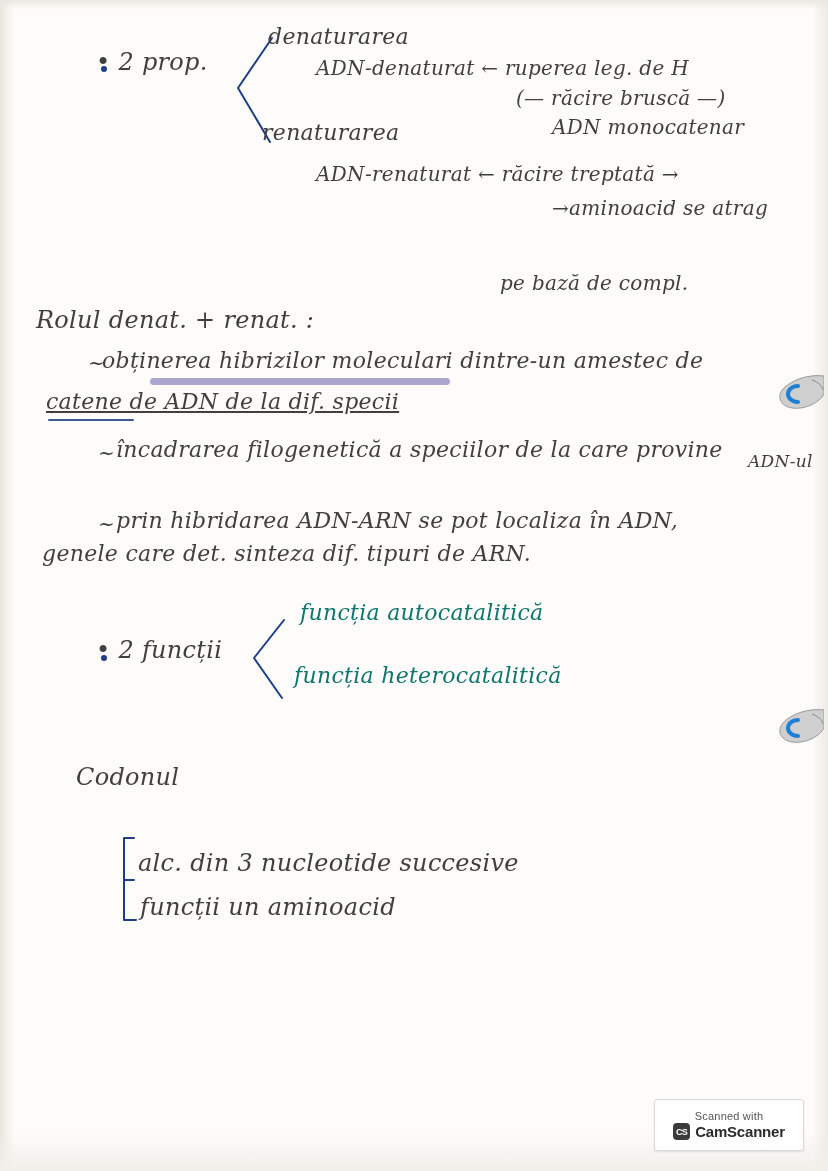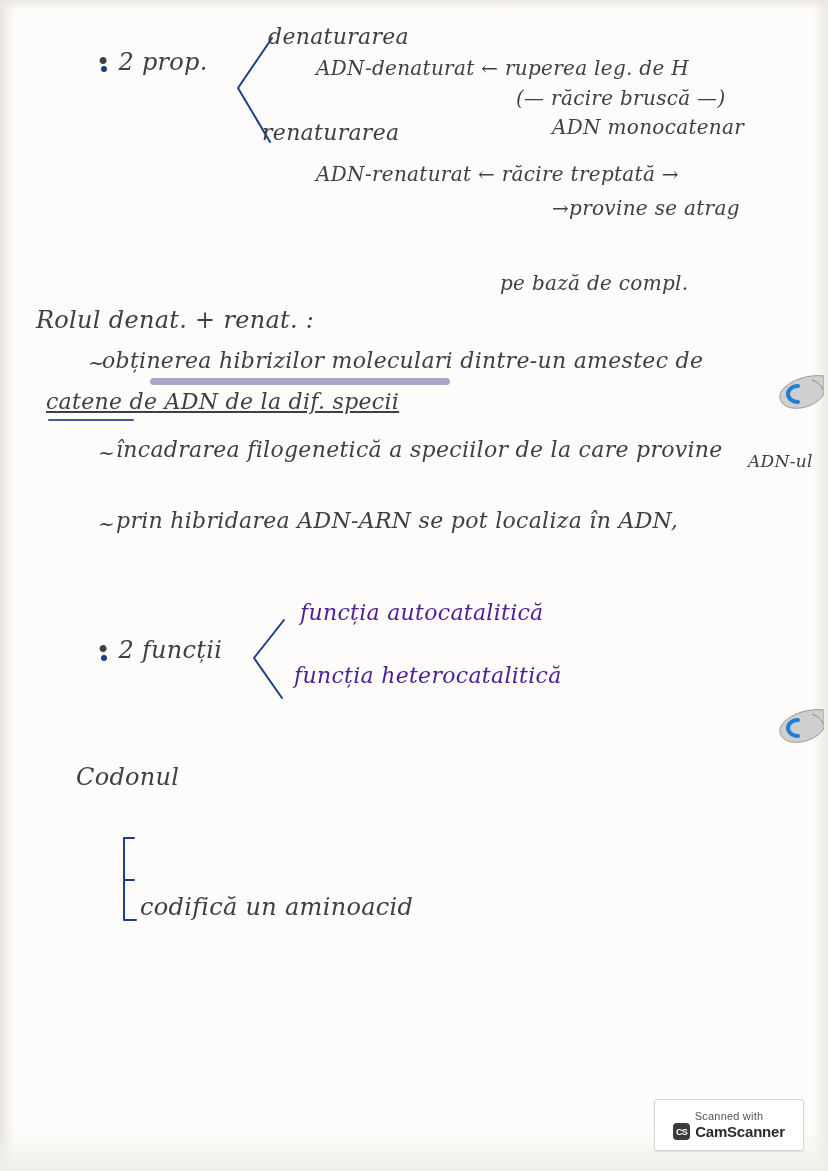--- a/index.html
+++ b/index.html
@@ -47,21 +47,21 @@
 
   .hw {
     position: absolute;
     font-family: "DejaVu Serif", serif;
     font-style: italic;
     color: #404040;
     white-space: pre;
     line-height: 1.15;
     letter-spacing: 0.3px;
   }
-  .hw.red { color: #4c1d95; }
+  .hw.red { color: #0f766e; }
   .hw.sm { font-size: 17px; }
   .hw.md { font-size: 20px; }
   .hw.lg { font-size: 22px; }
   .hw.xl { font-size: 24px; }
 
   .bullet-dot {
     position: absolute;
     width: 6px; height: 6px;
     border-radius: 50%;
     background: #1f3d87;
@@ -166,56 +166,58 @@
     <path d="M44 2 L10 52 L42 106"></path>
   </svg>
 
   <div class="hw lg" style="left:268px; top:24px;">denaturarea</div>
   <div class="hw md" style="left:316px; top:57px;">ADN-denaturat ← ruperea leg. de H</div>
   <div class="hw md" style="left:516px; top:87px;">(— răcire bruscă —)</div>
   <div class="hw md" style="left:552px; top:96px;margin-top:20px;">ADN monocatenar</div>
 
   <div class="hw lg" style="left:262px; top:120px;">renaturarea</div>
   <div class="hw md" style="left:316px; top:163px;">ADN-renaturat ← răcire treptată →</div>
-  <div class="hw md" style="left:552px; top:197px;">→provine se atrag</div>
+  <div class="hw md" style="left:552px; top:197px;">→aminoacid se atrag</div>
   <div class="hw md" style="left:500px; top:228px;margin-top:44px;">pe bază de compl.</div>
 
   <div class="hw xl" style="left:36px; top:307px;">Rolul denat. + renat. :</div>
 
   <div class="hw md" style="left:88px; top:352px;">~</div>
   <div class="hw lg" style="left:102px; top:348px;">obținerea hibrizilor moleculari dintre-un amestec de</div>
   <div class="underline violet" style="left:150px; top:378px; width:300px;"></div>
   <div class="hw lg" style="left:46px; top:389px;text-decoration:underline;">catene de ADN de la dif. specii</div>
   <div class="underline" style="left:48px; top:419px; width:86px;"></div>
 
   <div class="hw md" style="left:98px; top:442px;">~</div>
   <div class="hw lg" style="left:116px; top:437px;">încadrarea filogenetică a speciilor de la care provine</div>
   <div class="hw sm" style="left:748px; top:452px;">ADN-ul</div>
 
   <div class="hw md" style="left:98px; top:513px;">~</div>
   <div class="hw lg" style="left:116px; top:508px;font-style:italic;">prin hibridarea ADN-ARN se pot localiza în ADN,</div>
+  <div class="hw lg" style="left:42px; top:541px;">genele care det. sinteza dif. tipuri de ARN.</div>
 
   <div class="bullet-dot" style="left:101px; top:655px;"></div>
   <div class="hw xl" style="left:96px; top:637px;">• 2 funcții</div>
 
   <svg class="ink" style="left:246px; top:618px; width:42px; height:84px;">
     <path d="M38 2 L8 40 L36 80"></path>
   </svg>
 
   <div class="hw lg red" style="left:300px; top:600px;">funcția autocatalitică</div>
   <div class="hw lg red" style="left:294px; top:663px;">funcția heterocatalitică</div>
 
   <div class="hw xl" style="left:76px; top:764px;">Codonul</div>
 
   <svg class="ink" style="left:120px; top:836px; width:22px; height:88px;">
     <path d="M14 2 L4 2 L4 44 L14 44"></path>
     <path d="M4 44 L4 84 L16 84"></path>
   </svg>
 
-  <div class="hw xl" style="left:140px; top:894px;">codifică un aminoacid</div>
+  <div class="hw xl" style="left:138px; top:850px;">alc. din 3 nucleotide succesive</div>
+  <div class="hw xl" style="left:140px; top:894px;">funcții un aminoacid</div>
 
   <svg class="clip-artifact" style="left:762px; top:372px;" viewBox="0 0 62 40">
     <path d="M62 4 C46 2 30 8 22 16 C14 24 18 34 30 36 C44 38 58 30 62 22 Z" fill="#cfcfcf" stroke="#9a9a9a" stroke-width="1"></path>
     <path d="M36 14 C30 14 26 18 26 22 C26 26 30 30 36 30" fill="none" stroke="#1d7fd6" stroke-width="4" stroke-linecap="round"></path>
     <path d="M50 8 C56 10 60 14 61 18" fill="none" stroke="#8a8a8a" stroke-width="1"></path>
   </svg>
 
   <svg class="clip-artifact" style="left:762px; top:706px;" viewBox="0 0 62 40">
     <path d="M62 4 C46 2 30 8 22 16 C14 24 18 34 30 36 C44 38 58 30 62 22 Z" fill="#cfcfcf" stroke="#9a9a9a" stroke-width="1"></path>
     <path d="M36 14 C30 14 26 18 26 22 C26 26 30 30 36 30" fill="none" stroke="#1d7fd6" stroke-width="4" stroke-linecap="round"></path>

